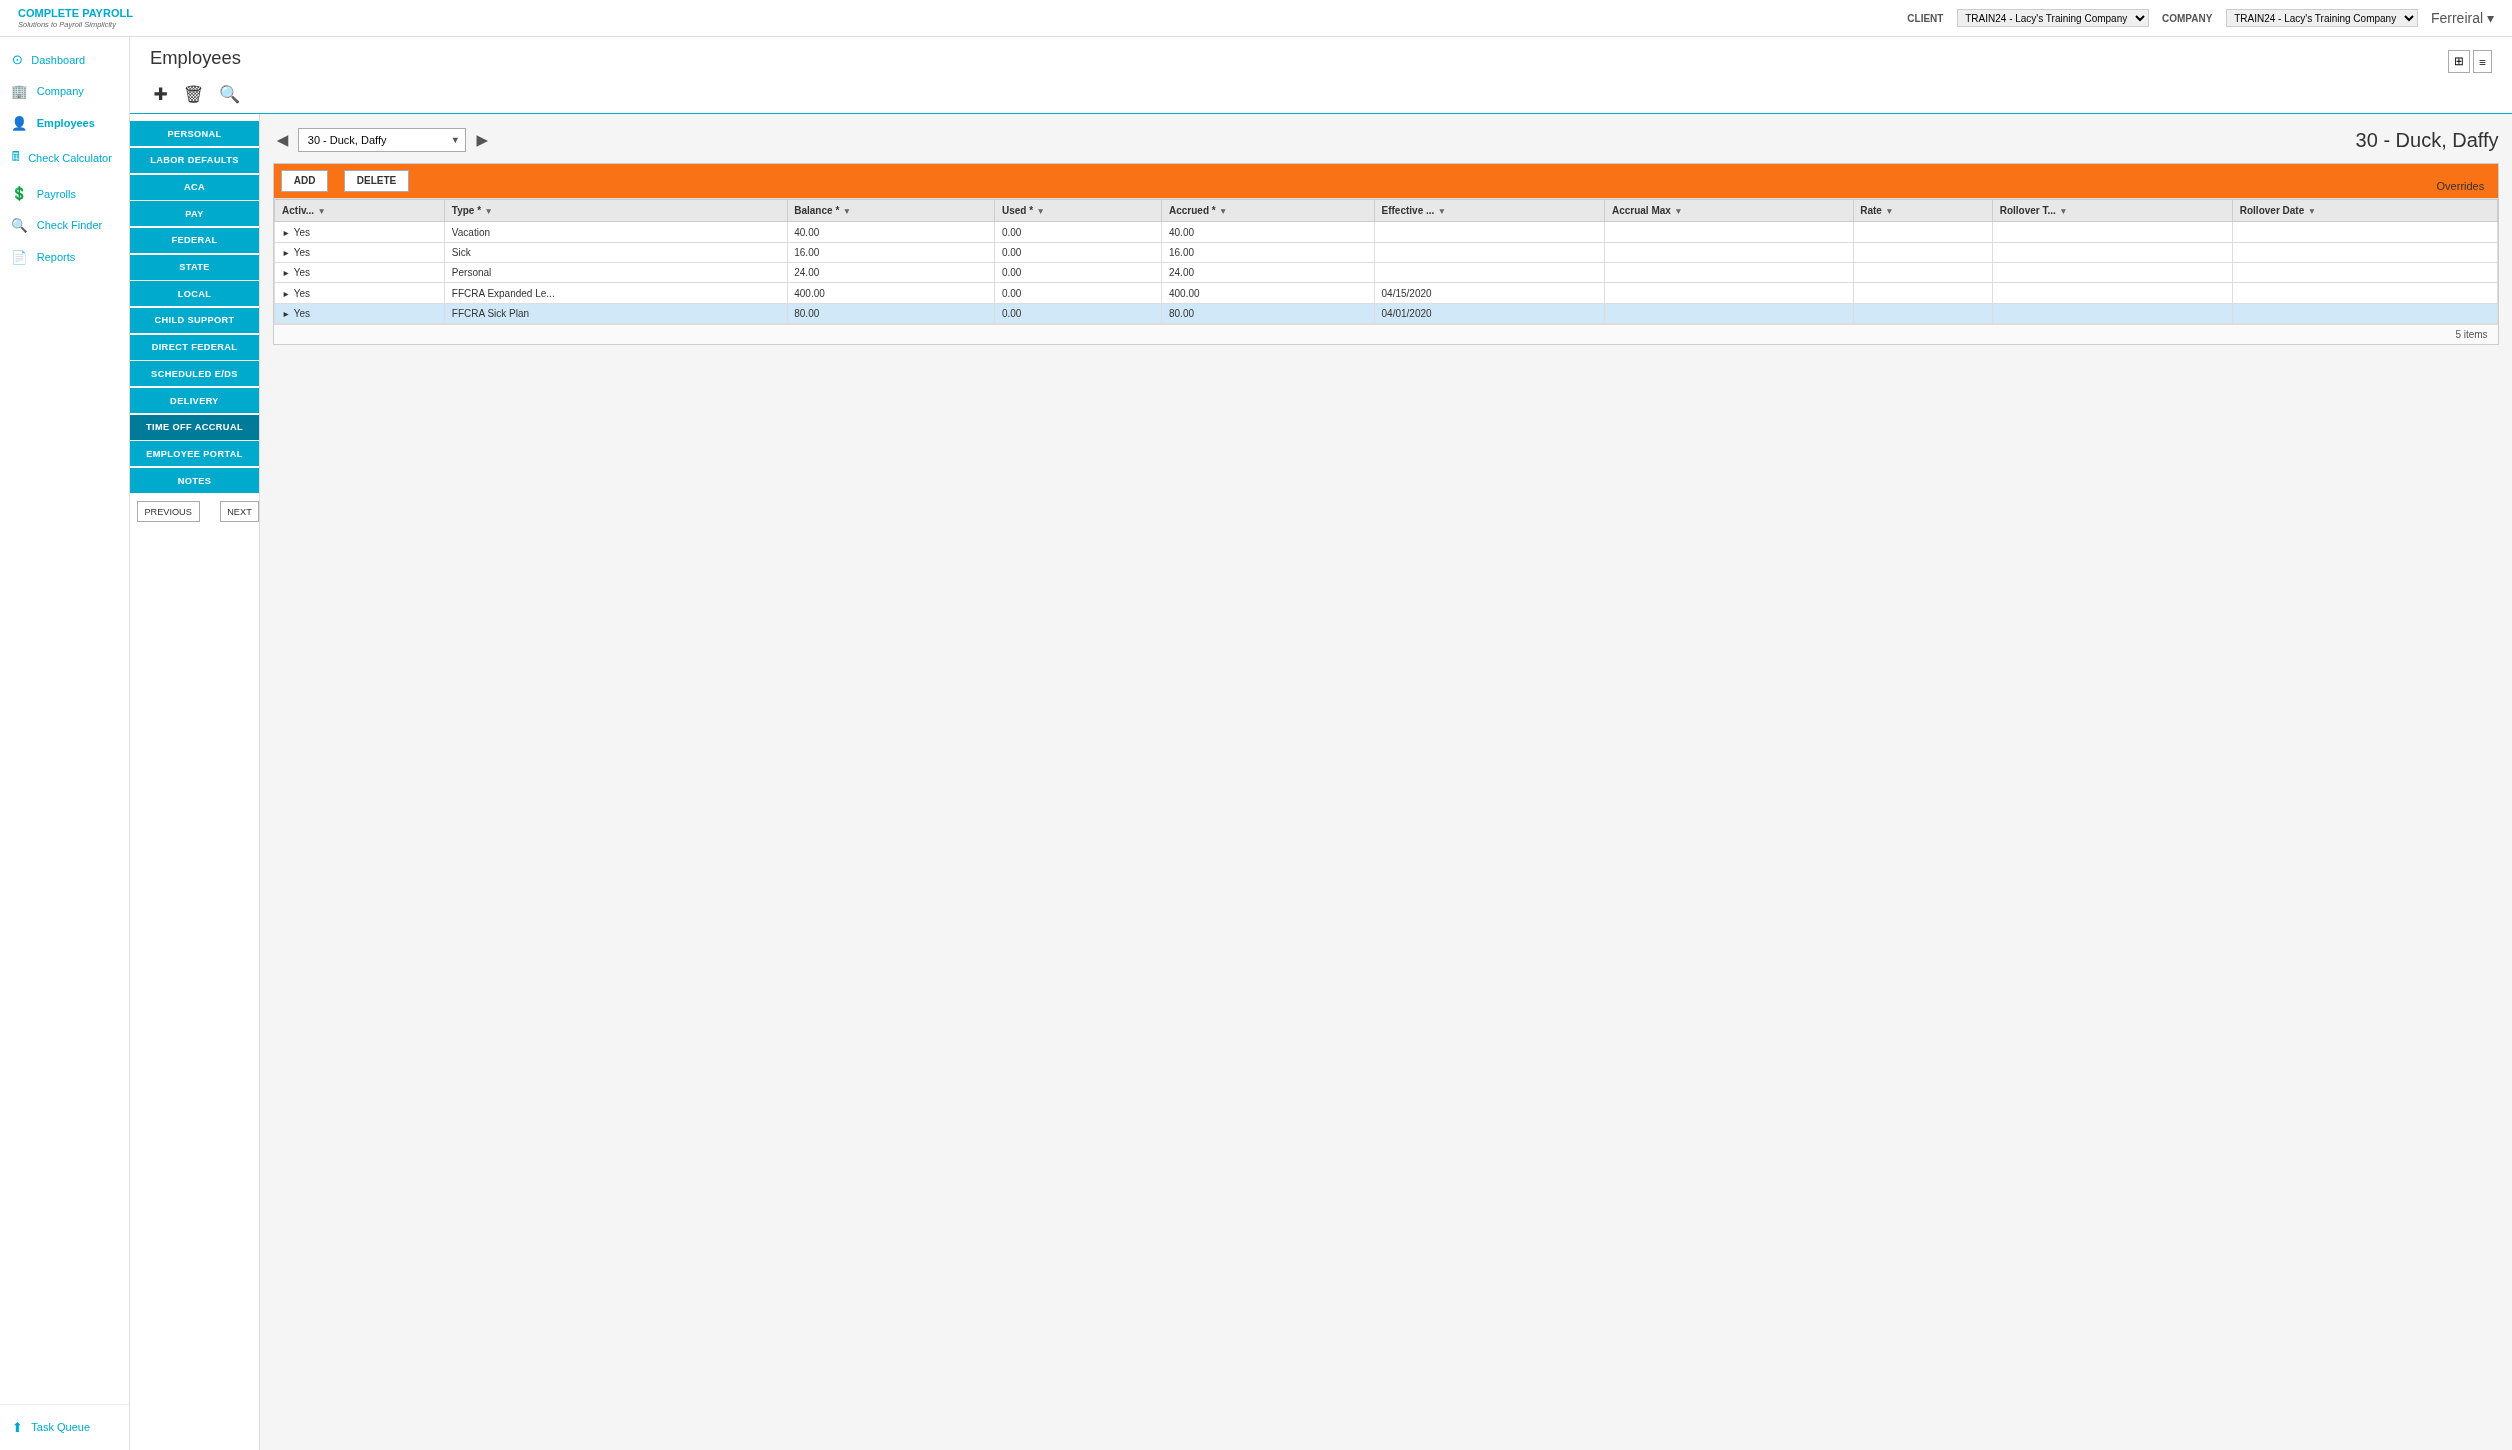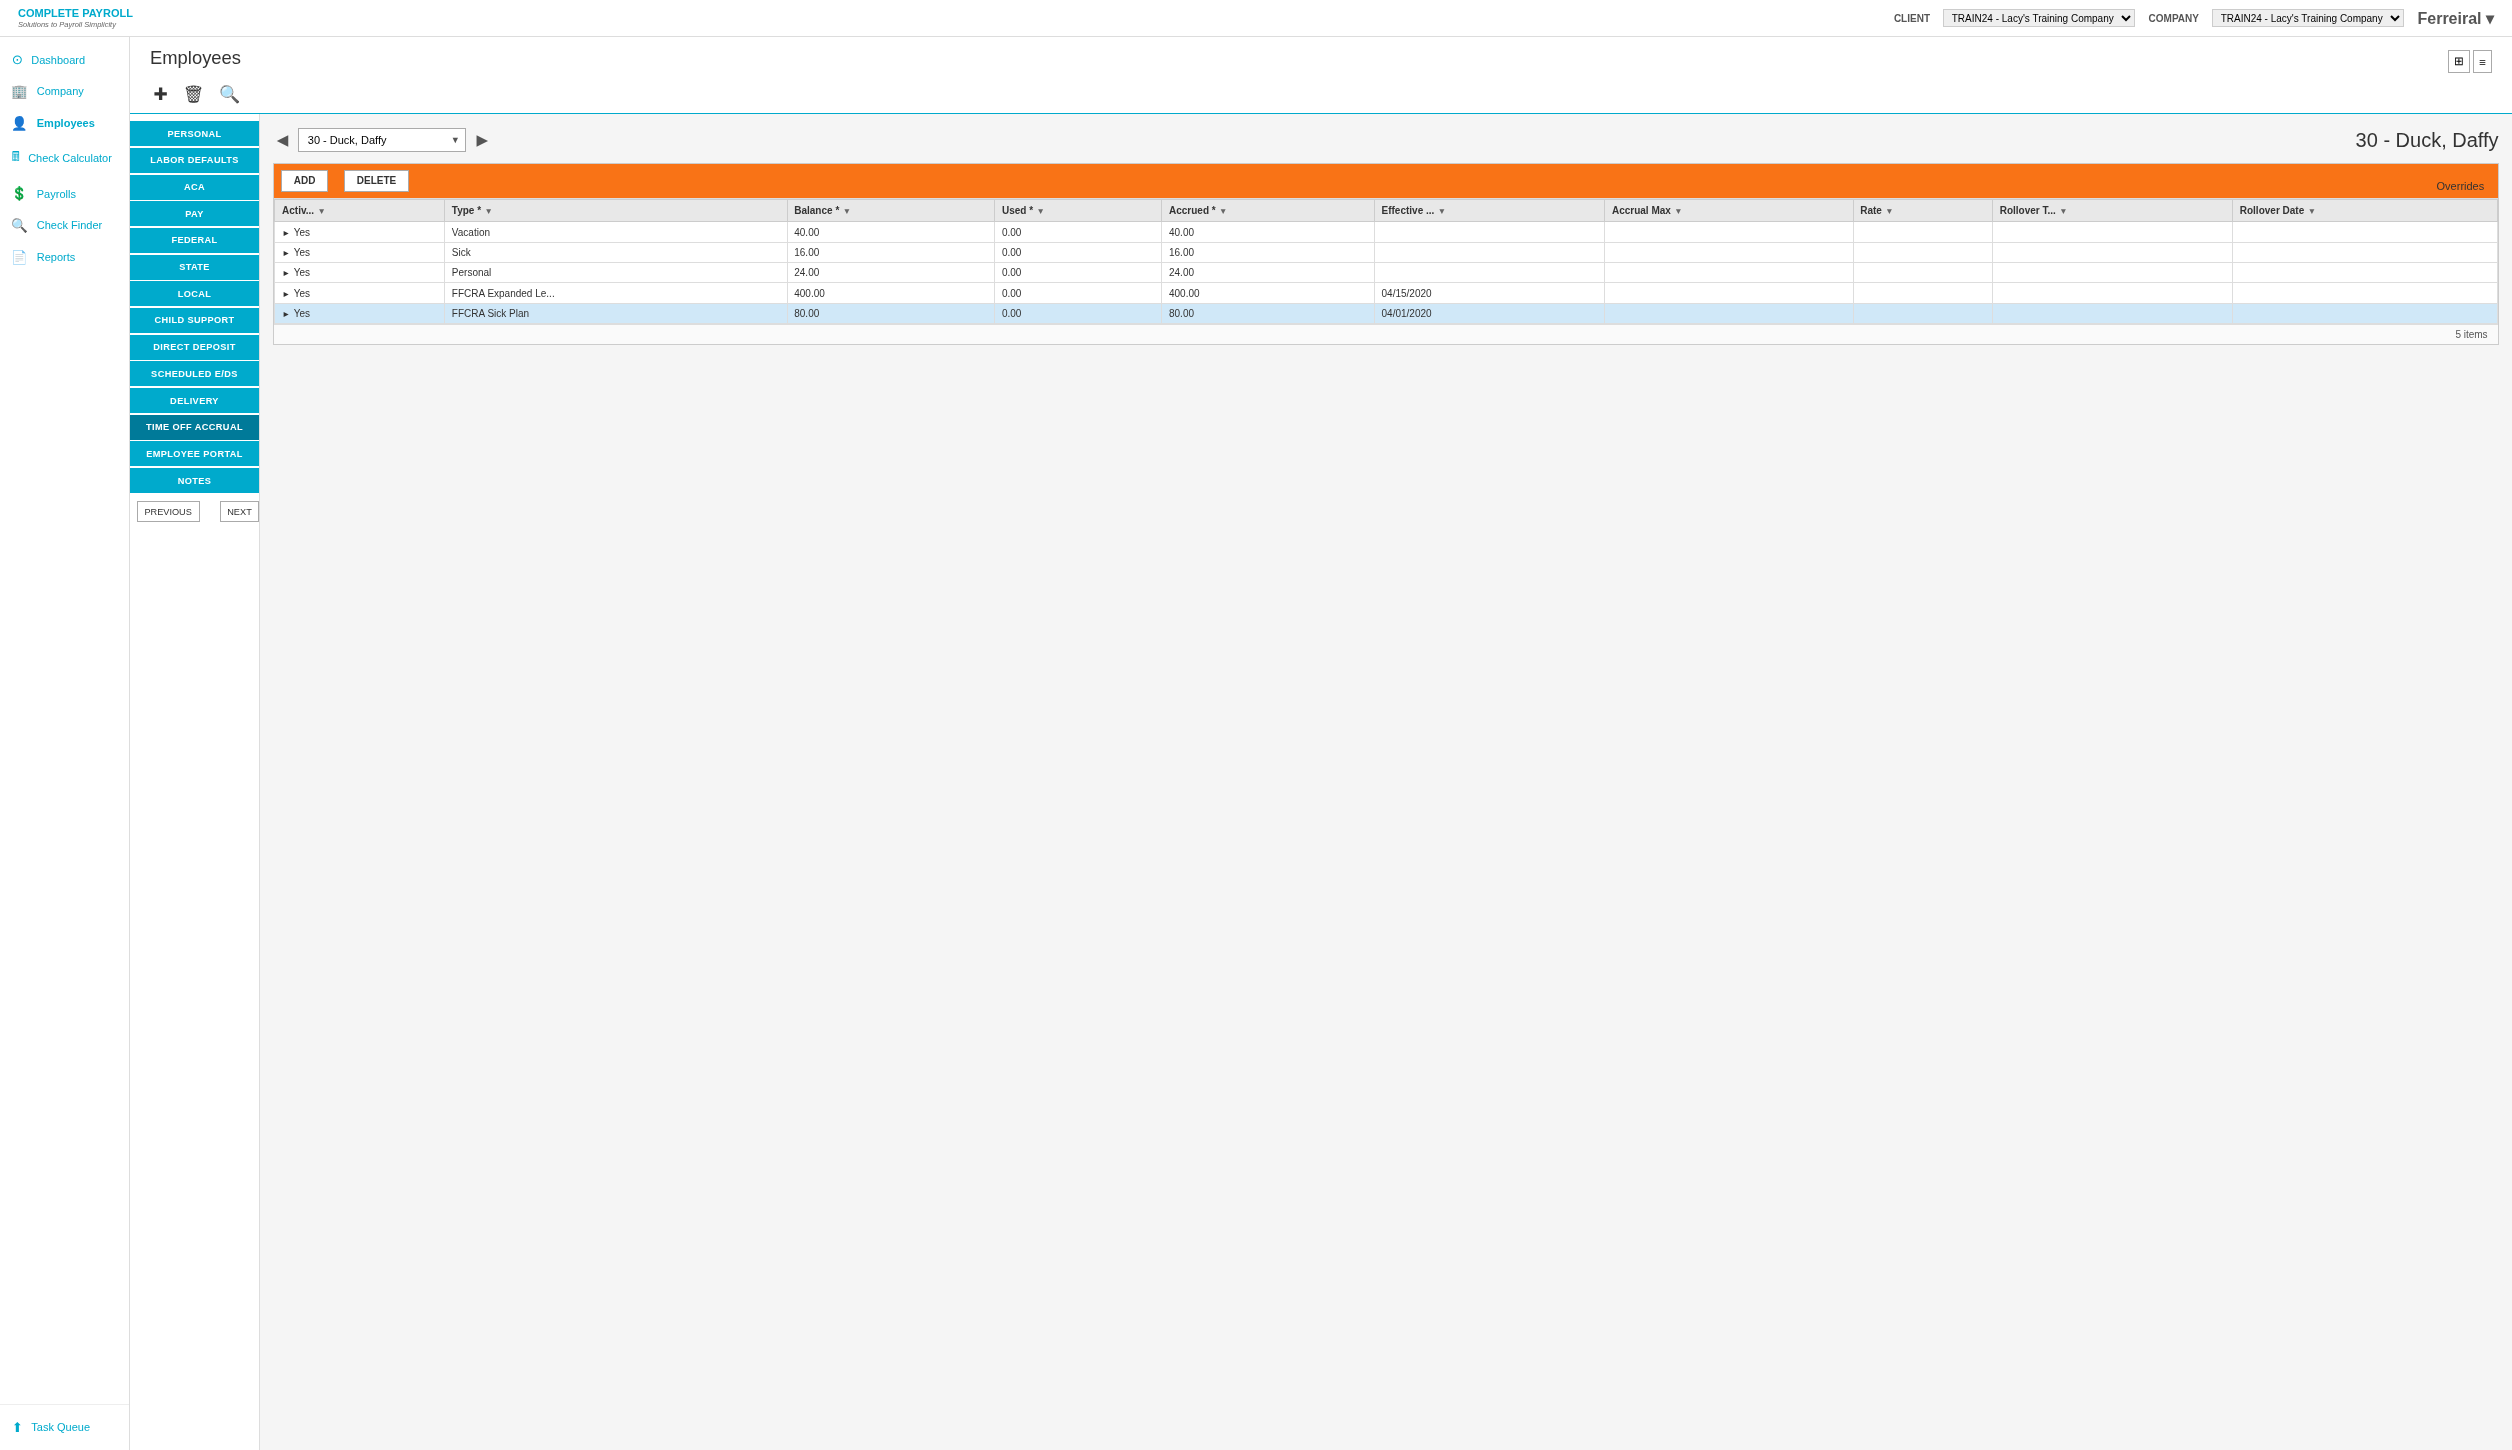--- a/index.html
+++ b/index.html
@@ -9,21 +9,21 @@
     .top-bar {
       display: flex; align-items: center; justify-content: space-between;
       background: #fff; border-bottom: 0.8px solid #ddd; padding: 5px 18px; height: 37px;
     }
     .top-bar-left { display: flex; align-items: center; gap: 6.7px; }
     .logo-text { font-size: 11px; font-weight: bold; color: #00aacc; line-height: 1.1; }
     .logo-sub { font-size: 7.5px; color: #666; font-style: italic; }
     .top-bar-right { display: flex; align-items: center; gap: 13.4px; font-size: 10px; color: #333; }
     .top-bar-right select { font-size: 10px; border: 0.8px solid #ccc; padding: 1.7px 3.4px; min-width: 168px; }
     .top-bar-right label { font-weight: bold; color: #555; }
-    .user-badge { font-size: 16px; color: #555; cursor: pointer; font-weight: bold; }
+    .user-badge { font-size: 14px; color: #555; cursor: pointer; }
 
     
     .app-layout { display: flex; height: calc(100vh - 37px); }
 
     
     .sidebar {
       width: 130px; min-width: 130px; background: #fff; border-right: 0.8px solid #ddd;
       display: flex; flex-direction: column; padding-top: 6.7px;
     }
     .sidebar-item {
@@ -204,21 +204,21 @@
       <div class="sub-nav">
         <div id="sub-nav-buttons">
             <button class="sub-nav-btn">PERSONAL</button>
             <button class="sub-nav-btn">LABOR DEFAULTS</button>
             <button class="sub-nav-btn">ACA</button>
             <button class="sub-nav-btn">PAY</button>
             <button class="sub-nav-btn">FEDERAL</button>
             <button class="sub-nav-btn">STATE</button>
             <button class="sub-nav-btn">LOCAL</button>
             <button class="sub-nav-btn">CHILD SUPPORT</button>
-            <button class="sub-nav-btn">DIRECT DEPOSIT</button>
+            <button class="sub-nav-btn">DIRECT FEDERAL</button>
             <button class="sub-nav-btn">SCHEDULED E/DS</button>
             <button class="sub-nav-btn">DELIVERY</button>
             <button class="sub-nav-btn" style="background: rgb(0, 122, 153);">TIME OFF ACCRUAL</button>
             <button class="sub-nav-btn">EMPLOYEE PORTAL</button>
             <button class="sub-nav-btn">NOTES</button>
           </div>
         <div class="prev-next">
           <button class="prev-next-btn">PREVIOUS</button>
           <button class="prev-next-btn">NEXT</button>
         </div>

